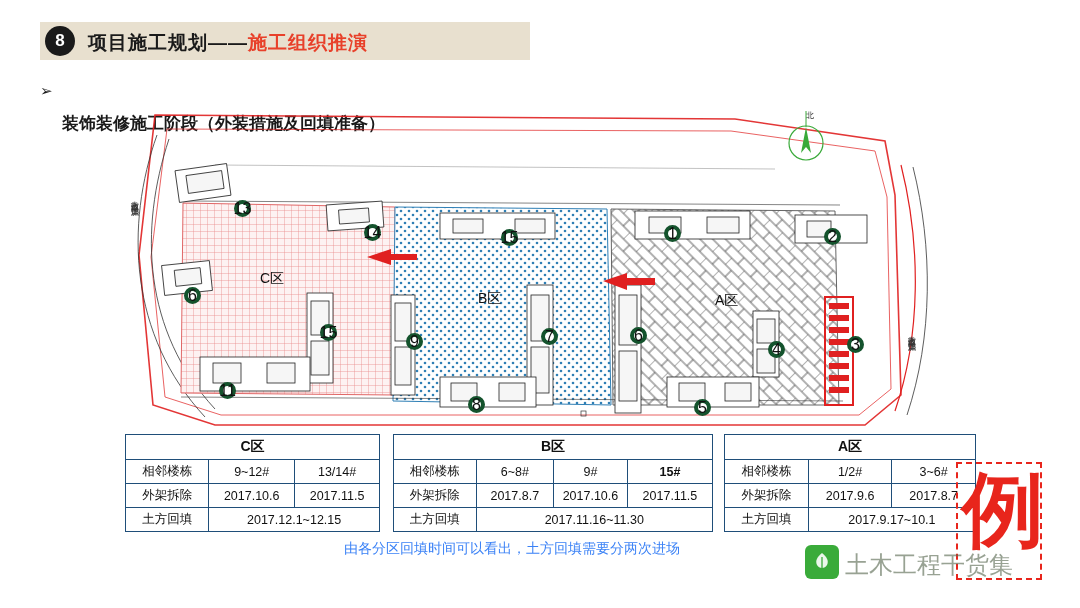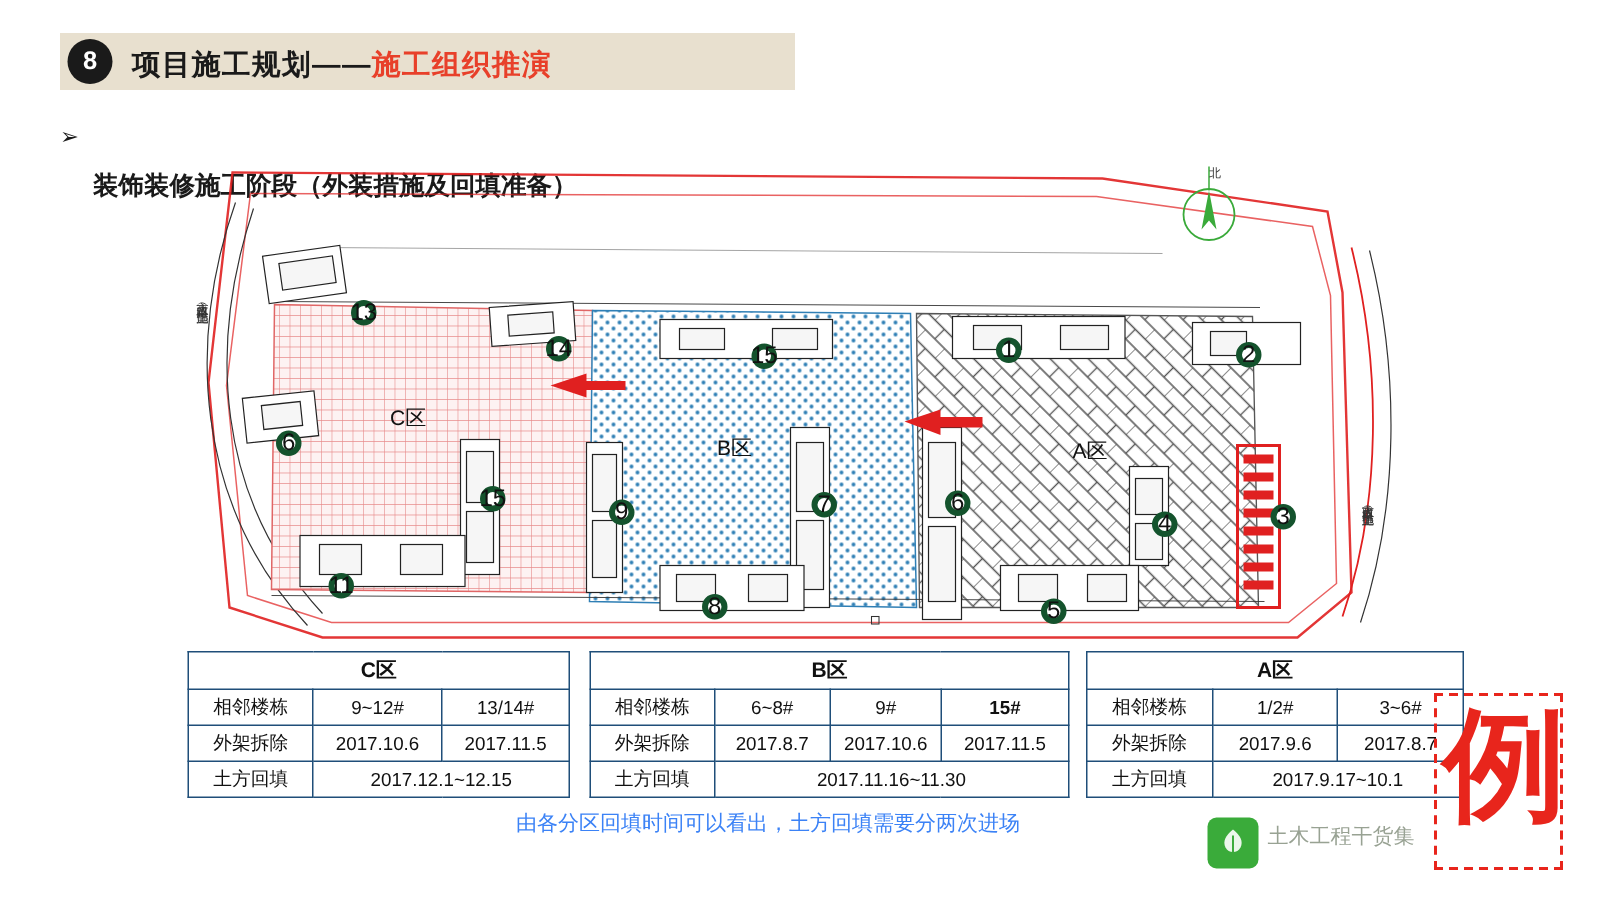--- a/index.html
+++ b/index.html
@@ -200,21 +200,21 @@
     background: #3aab3a;
     display: flex;
     align-items: center;
     justify-content: center;
   }
   .wm-logo svg { display: block; }
   .wm-text {
     position: absolute;
     left: 845px;
     top: 549px;
-    font-size: 14px;
+    font-size: 24px;
     color: #5a6a52;
     opacity: .62;
     white-space: nowrap;
     font-family: "Liberation Serif", serif;
   }
 </style>
 </head>
 <body>
 
 <div class="page">

